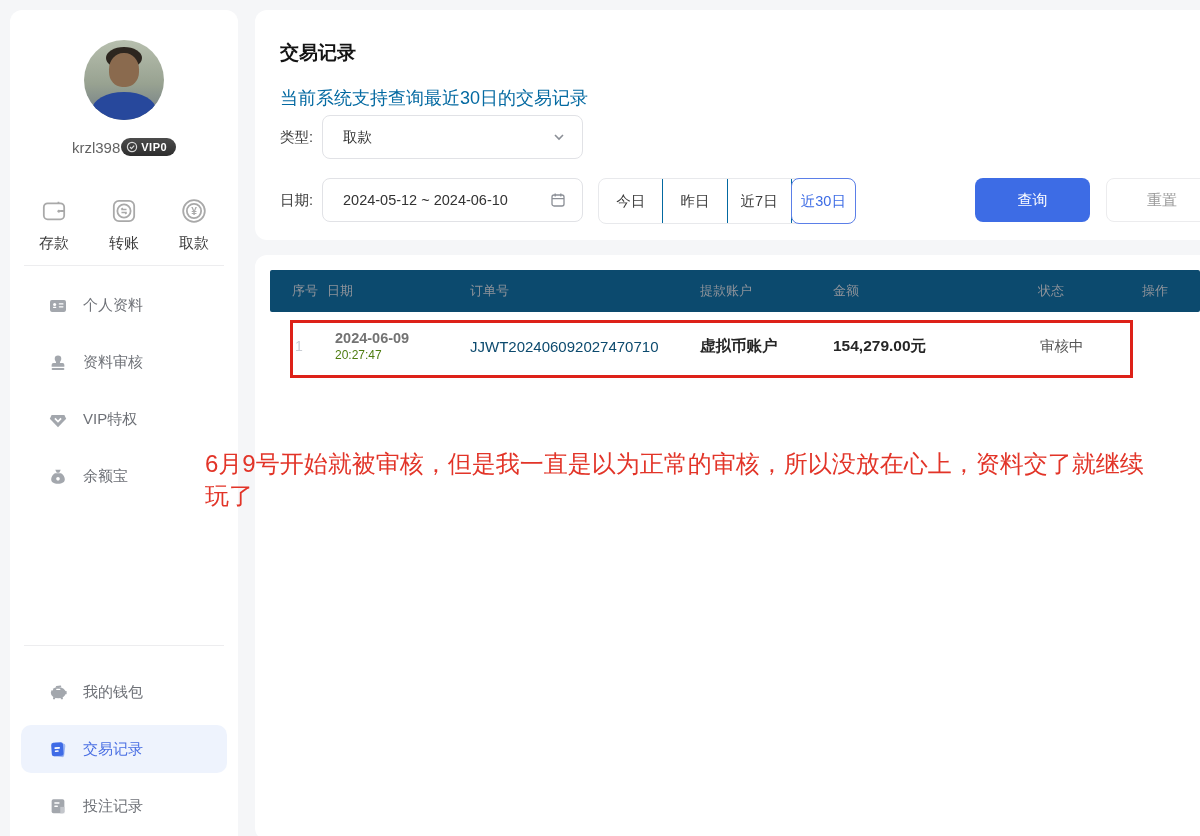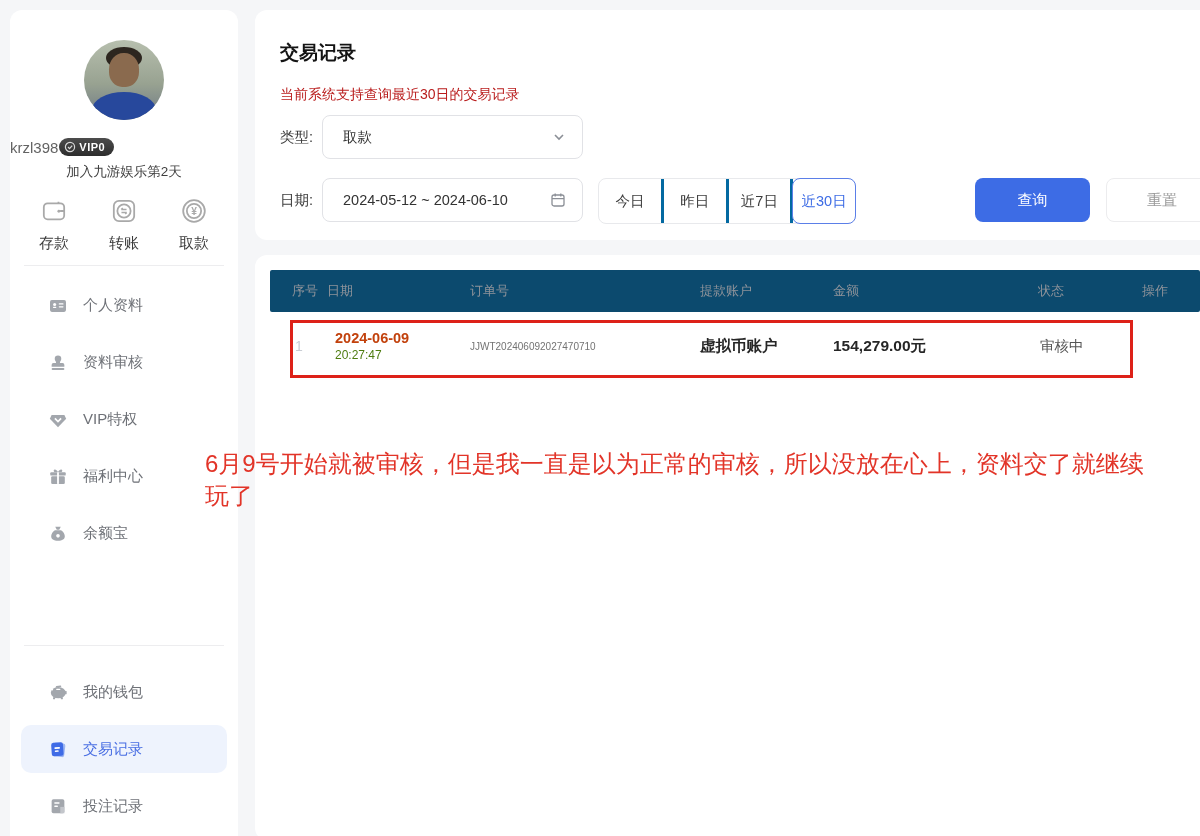--- a/index.html
+++ b/index.html
@@ -7,68 +7,68 @@
     font-family:"Liberation Sans","DejaVu Sans",sans-serif; background:#f5f6f8; }
   .card { position:absolute; background:#fff; border-radius:12px; }
 
   
   .sidebar { left:10px; top:10px; width:228px; height:840px; }
   .avatar { position:absolute; left:74px; top:30px; width:80px; height:80px; border-radius:50%;
     overflow:hidden; background:linear-gradient(180deg,#b7bfae 0%,#98a291 55%,#6d7884 100%); }
   .avatar .hair { position:absolute; left:22px; top:7px; width:36px; height:22px; border-radius:50%; background:#2d261f; }
   .avatar .face { position:absolute; left:25px; top:13px; width:30px; height:34px; border-radius:48% 48% 44% 44%; background:#8a6a4e; }
   .avatar .jersey { position:absolute; left:8px; bottom:-8px; width:64px; height:36px; border-radius:50% 50% 0 0; background:#27489c; }
-  .user-row { position:absolute; left:0; top:128px; width:100%; display:flex; align-items:center; gap:1px; }
+  .user-row { position:absolute; left:0; top:128px; width:100%; display:flex; justify-content:center; align-items:center; gap:1px; }
   .username { font-size:15px; color:#636363; }
   .vip-badge { display:inline-flex; align-items:center; gap:3px; height:18px; padding:0 9px 0 5px;
     border-radius:9px; background:linear-gradient(180deg,#4c4c4c,#2d2d2d); color:#fff;
     font-size:11px; font-weight:bold; letter-spacing:.5px; }
   .join-text { position:absolute; left:0; top:153px; width:100%; text-align:center; font-size:13.5px; color:#3f3f3f; }
   .actions { position:absolute; left:0; top:185px; width:100%; display:flex; justify-content:space-between; padding:0 28px; }
   .action { display:flex; flex-direction:column; align-items:center; gap:7px; cursor:pointer; }
   .action .ic { width:32px; height:32px; display:flex; align-items:center; justify-content:center; }
   .action .lb { font-size:15px; color:#3b3b3b; }
   .divider { position:absolute; left:14px; right:14px; height:1px; background:#ededef; }
   .menu { position:absolute; left:0; width:100%; }
   .menu-item { height:57px; display:flex; align-items:center; padding-left:38px; gap:15px; cursor:pointer; }
   .menu-item .lb { font-size:15px; color:#6e7177; }
   .menu2 .menu-item { height:48px; margin:0 11px 9px; padding-left:27px; border-radius:10px; }
   .menu-item.active { background:#eef3fd; }
   .menu-item.active .lb { color:#4a6fe3; }
 
   
   .top-card { left:255px; top:10px; width:960px; height:230px; }
   .page-title { position:absolute; left:25px; top:30px; font-size:19px; font-weight:bold; color:#141414; }
-  .page-subtitle { position:absolute; left:25px; top:76px; font-size:14px; color:#b91c1c; }
+  .page-subtitle { position:absolute; left:25px; top:76px; font-size:18px; color:#0369a1; }
   .flabel { position:absolute; left:25px; font-size:14.5px; color:#3c3c3c; }
   .box { position:absolute; left:67px; width:261px; height:44px; border:1px solid #e1e2e6; border-radius:8px;
     background:#fff; display:flex; align-items:center; padding:0 16px 0 20px; cursor:pointer; }
   .box .val { font-size:14.5px; color:#333; flex:1; }
   .seg { position:absolute; left:343px; top:168px; width:258px; height:46px; border:1px solid #e8e9ec;
     border-radius:8px; background:#fff; display:flex; }
   .seg-item { flex:1; display:flex; align-items:center; justify-content:center; font-size:14.5px; color:#3c3c3c;
-    border-right:3px solid #0369a1; cursor:pointer; }
+    border-right:1px solid #0369a1; cursor:pointer; }
   .seg-item:last-child { border-right:none; }
   .seg-item.sel { border:1px solid #5b7fe8; border-radius:8px; color:#3d6ce5; margin:-1px; z-index:2; background:#fff; }
   .btn { position:absolute; top:168px; height:44px; border-radius:8px; font-size:15px;
     display:flex; align-items:center; justify-content:center; cursor:pointer; }
   .btn-primary { left:720px; width:115px; background:#3d6ce5; color:#fff; }
   .btn-plain { left:851px; width:112px; background:#fff; border:1px solid #ececee; color:#9a9a9a; }
 
   
   .table-card { left:255px; top:255px; width:960px; height:585px; }
   .thead { position:absolute; left:15px; top:15px; width:930px; height:42px; background:#0c4a6e; border-radius:2px; }
   .th { position:absolute; top:0; height:42px; display:flex; align-items:center; font-size:13px; color:#8f939a; }
   .trow { position:absolute; left:15px; top:57px; width:930px; height:68px; background:#fff; }
   .td { position:absolute; top:0; height:68px; display:flex; align-items:center; font-size:14.5px; color:#555; }
   .td.idx { color:#c9cdd4; font-size:14px; }
   .td.datecell { flex-direction:column; align-items:flex-start; justify-content:center; }
-  .d-main { font-size:14.5px; color:#c2410c; font-weight:600; }
+  .d-main { font-size:14.5px; color:#737373; font-weight:600; }
   .d-sub { font-size:12px; color:#4d7c0f; margin-top:2px; }
-  .td.order { font-size:10px; color:#737373; }
+  .td.order { font-size:15px; color:#0c4a6e; }
   .td.strong { font-size:15.5px; color:#262626; font-weight:600; }
   .red-rect { position:absolute; left:35px; top:65px; width:843px; height:58px;
     border:3px solid #dd2118; pointer-events:none; }
 
   .annotation { position:absolute; left:205px; top:448px; width:940px; font-size:24px; color:#e23428; z-index:5; }
 
   svg { display:block; }
 </style>
 </head>
 <body>
@@ -87,21 +87,20 @@
       <span>
         <svg width="12" height="12" viewBox="0 0 12 12">
             <circle cx="6" cy="6" r="4.6" fill="none" stroke="#d8d8d8" stroke-width="1.2"></circle>
             <path d="M4 6l1.5 1.6L8.2 4.6" fill="none" stroke="#d8d8d8" stroke-width="1.3"></path>
           </svg>
       </span>
       <span>VIP0</span>
     </span>
   </div>
 
-  <div class="join-text">加入九游娱乐第2天</div>
 
   <div class="actions">
     <div class="action">
       <span class="ic">
         <svg width="28" height="28" viewBox="0 0 22 22" fill="none" stroke="#a9a9a9" stroke-width="1.4">
           <rect x="3" y="5" width="16" height="12.5" rx="3"></rect>
             <path d="M14.5 5V3.8M19 11h-3.2"></path>
             <circle cx="14.8" cy="11.2" r="1.1" fill="#a9a9a9" stroke="none"></circle>
         </svg>
       </span>
@@ -154,31 +153,20 @@
       <span class="lb">资料审核</span>
     </div>
     <div class="menu-item">
       <span>
         <svg width="20" height="20" viewBox="0 0 22 22">
           <path d="M4 5.5h14l2 4-9 9.5-9-9.5z" fill="#a3a7ad"></path>
           <path d="M7.6 9.2l3.4 3.6 3.4-3.6" fill="none" stroke="#fff" stroke-width="1.8"></path>
         </svg>
       </span>
       <span class="lb">VIP特权</span>
-    </div>
-    <div class="menu-item">
-      <span>
-        <svg width="20" height="20" viewBox="0 0 22 22" fill="#a3a7ad">
-          <rect x="2.5" y="5.8" width="17" height="3.6" rx="1"></rect>
-          <rect x="3.5" y="10.2" width="15" height="8.4" rx="1.4"></rect>
-          <rect x="9.9" y="5.8" width="2.2" height="12.8" fill="#fff" opacity="0.9"></rect>
-          <path d="M7 5.5C5.8 4.8 6 2.8 7.6 2.8c1.3 0 2.4 1.3 3.4 2.7 1-1.4 2.1-2.7 3.4-2.7 1.6 0 1.8 2 .6 2.7z" fill="#a3a7ad"></path>
-        </svg>
-      </span>
-      <span class="lb">福利中心</span>
     </div>
     <div class="menu-item">
       <span>
         <svg width="20" height="20" viewBox="0 0 22 22">
           <path d="M8 3h6l-1.6 3.2H9.6z" fill="#a3a7ad"></path>
           <path d="M7.6 7h6.8c2.6 1.9 4.1 4.3 4.1 6.6 0 3.2-2.7 4.9-7.5 4.9s-7.5-1.7-7.5-4.9c0-2.3 1.5-4.7 4.1-6.6z" fill="#a3a7ad"></path>
           <circle cx="11" cy="13" r="2" fill="#fff"></circle>
         </svg>
       </span>
       <span class="lb">余额宝</span>

